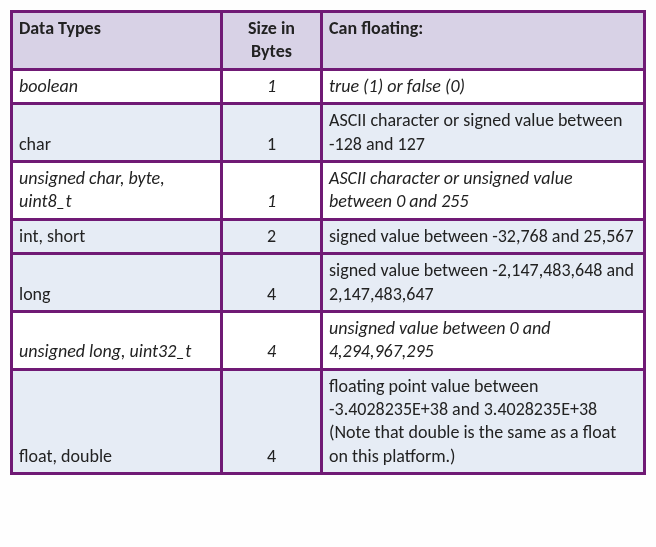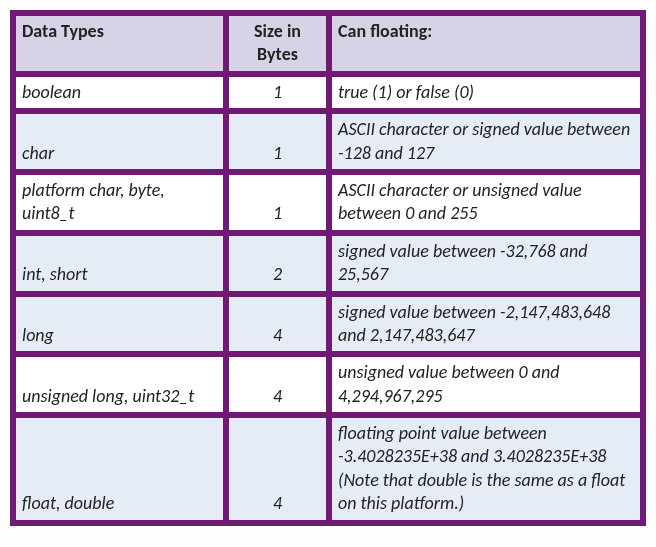--- a/index.html
+++ b/index.html
@@ -9,36 +9,36 @@
     font-family: Calibri, "Segoe UI", Arial, sans-serif;
     font-size: 18px;
     color: #222;
   }
   table {
     border-collapse: collapse;
     width: 636px;
     table-layout: fixed;
   }
   th, td {
-    border: 6px solid #701a75;
+    border: 3px solid #701a75;
     padding: 4px 6px;
     vertical-align: bottom;
     line-height: 1.3;
   }
   th {
     background: #d8d2e6;
     font-weight: bold;
     text-align: left;
     vertical-align: top;
   }
   th.col-types { width: 195px; }
   th.col-size  { width: 85px; text-align: center; }
   th.col-desc  { width: auto; }
   td.col-size  { text-align: center; }
-  tr.band td   { background: #e6ecf5; font-style: italic; }
+  tr.band td   { background: #e6ecf5; }
   tr.plain td  { background: #ffffff; font-style: italic; }
 </style>
 </head>
 <body>
 
 <table>
   <thead>
     <tr>
       <th class="col-types">Data Types</th>
       <th class="col-size">Size in Bytes</th>
@@ -50,21 +50,21 @@
       <td>boolean</td>
       <td class="col-size">1</td>
       <td>true (1) or false (0)</td>
     </tr>
     <tr class="band">
       <td>char</td>
       <td class="col-size">1</td>
       <td>ASCII character or signed value between -128 and 127</td>
     </tr>
     <tr class="plain">
-      <td>platform char, byte, uint8_t</td>
+      <td>unsigned char, byte, uint8_t</td>
       <td class="col-size">1</td>
       <td>ASCII character or unsigned value between 0 and 255</td>
     </tr>
     <tr class="band">
       <td>int, short</td>
       <td class="col-size">2</td>
       <td>signed value between -32,768 and 25,567</td>
     </tr>
     <tr class="band">
       <td>long</td>

